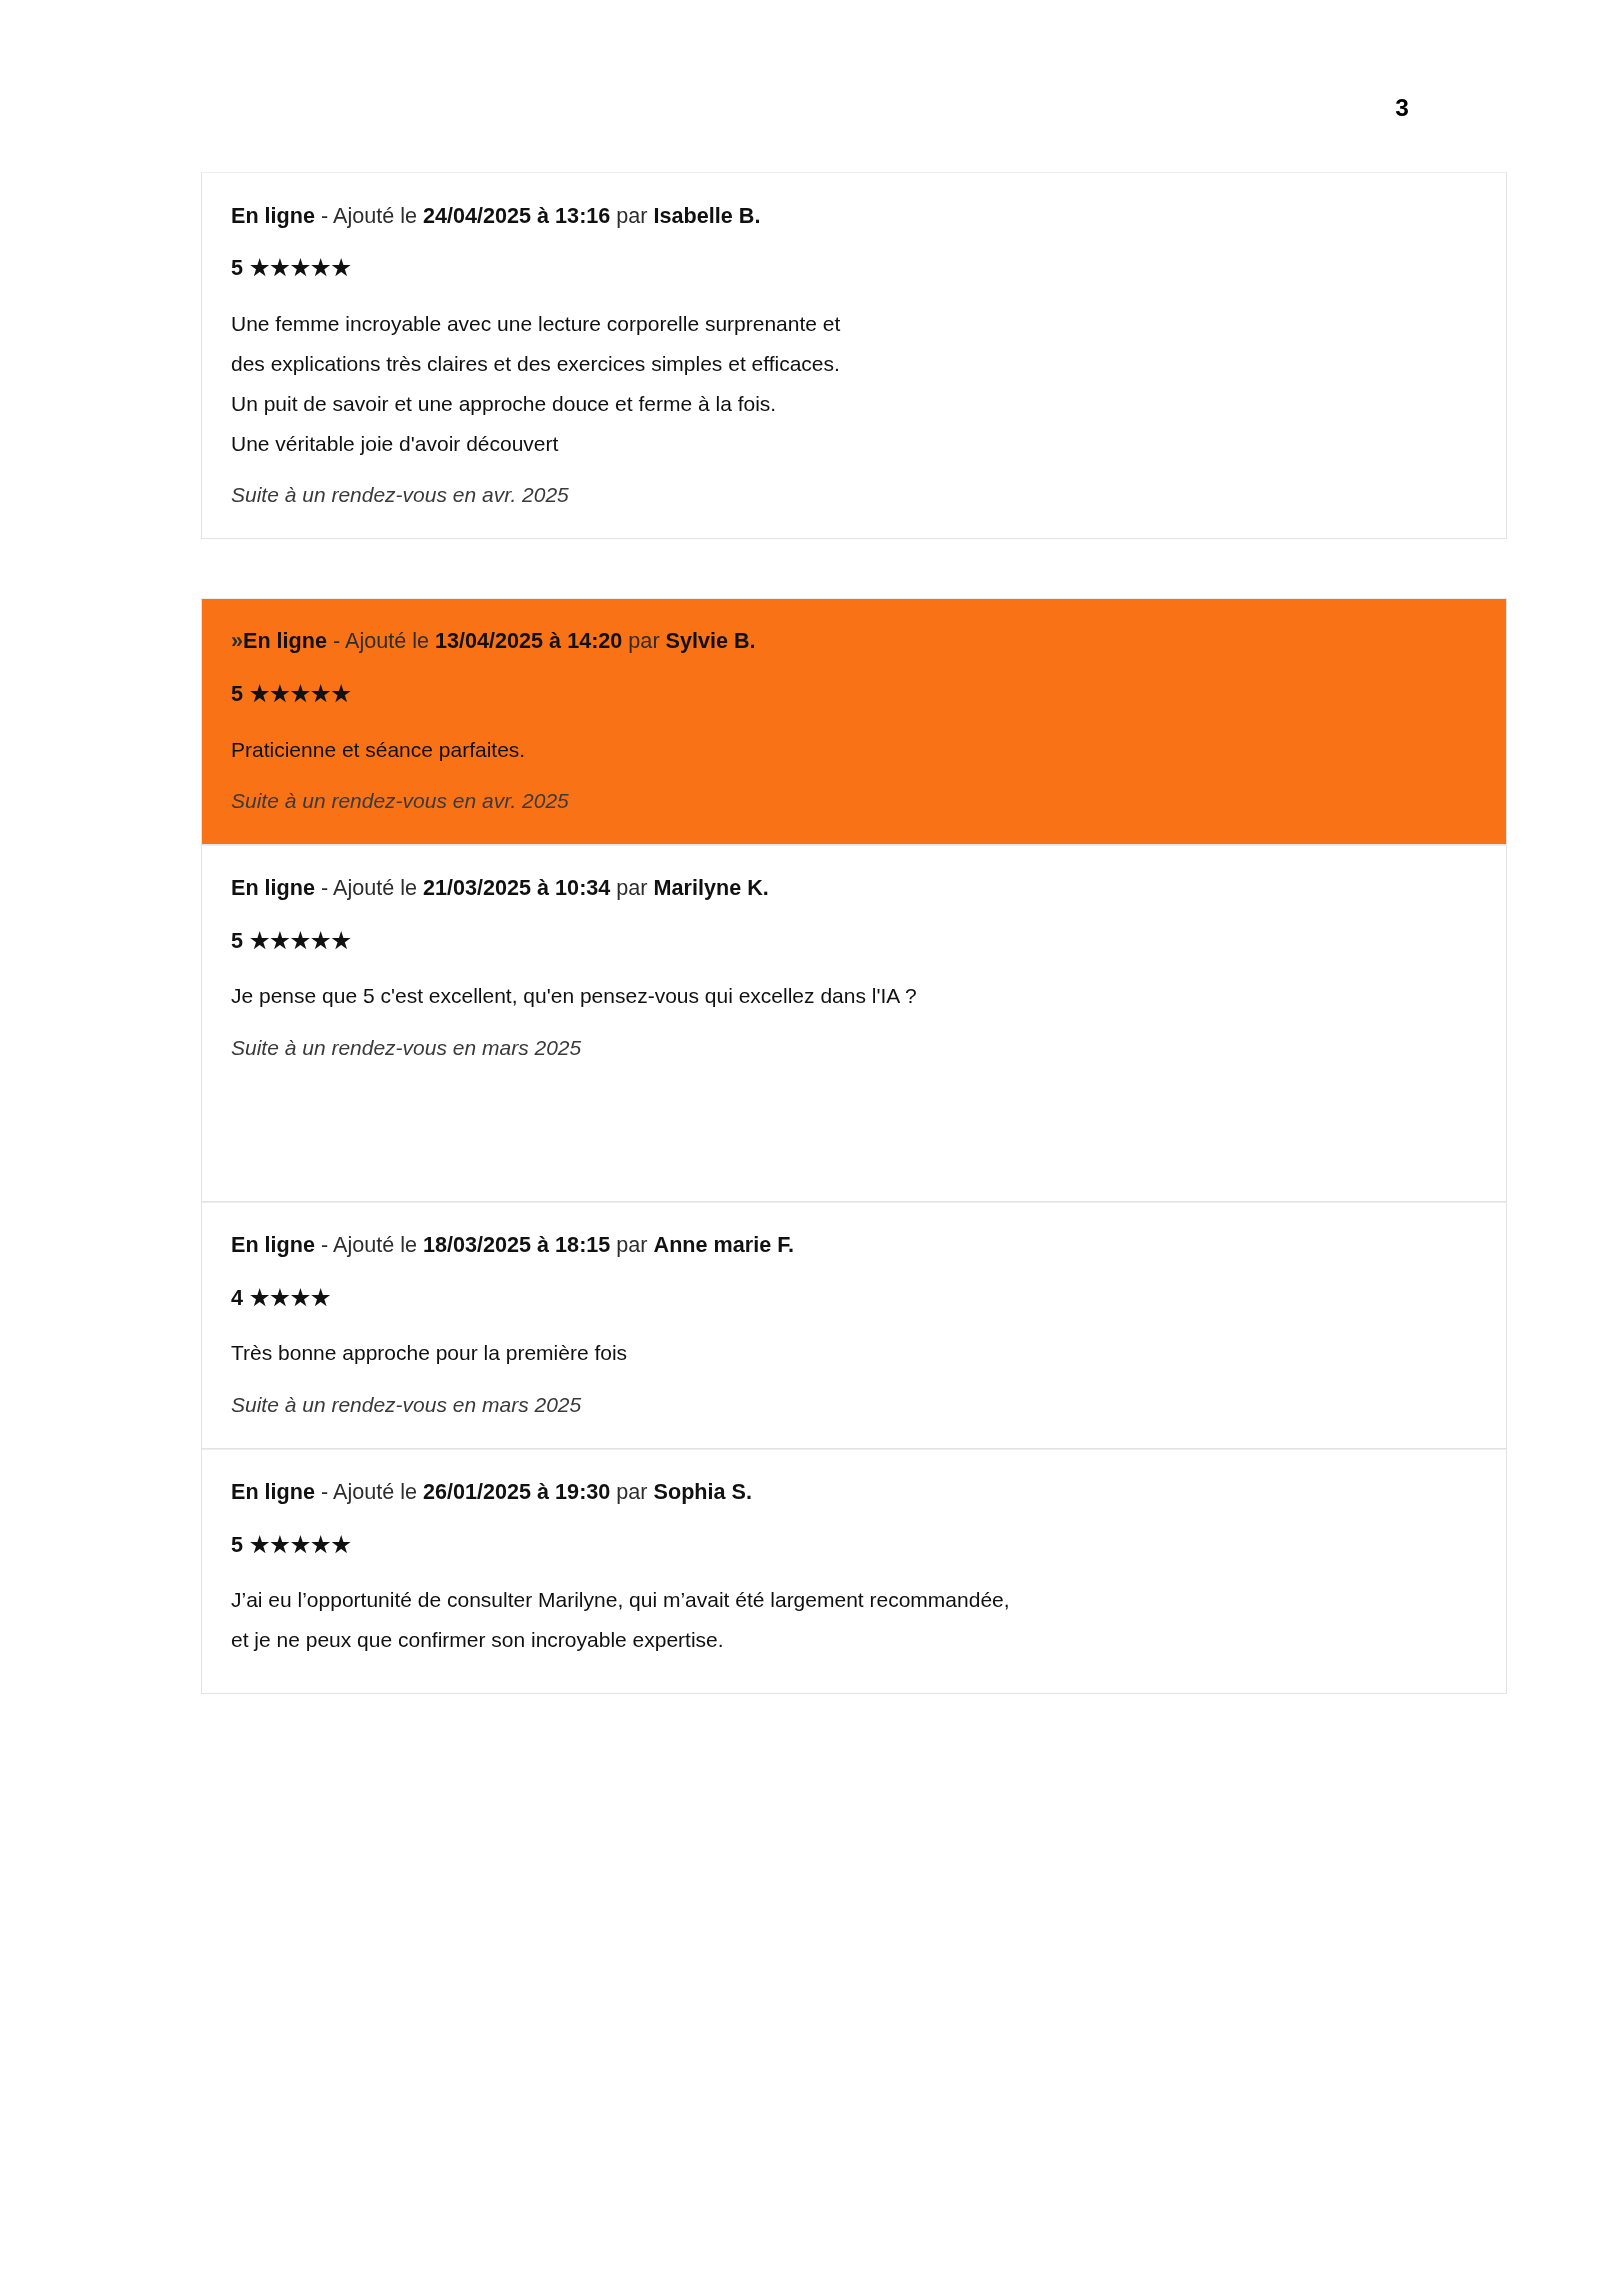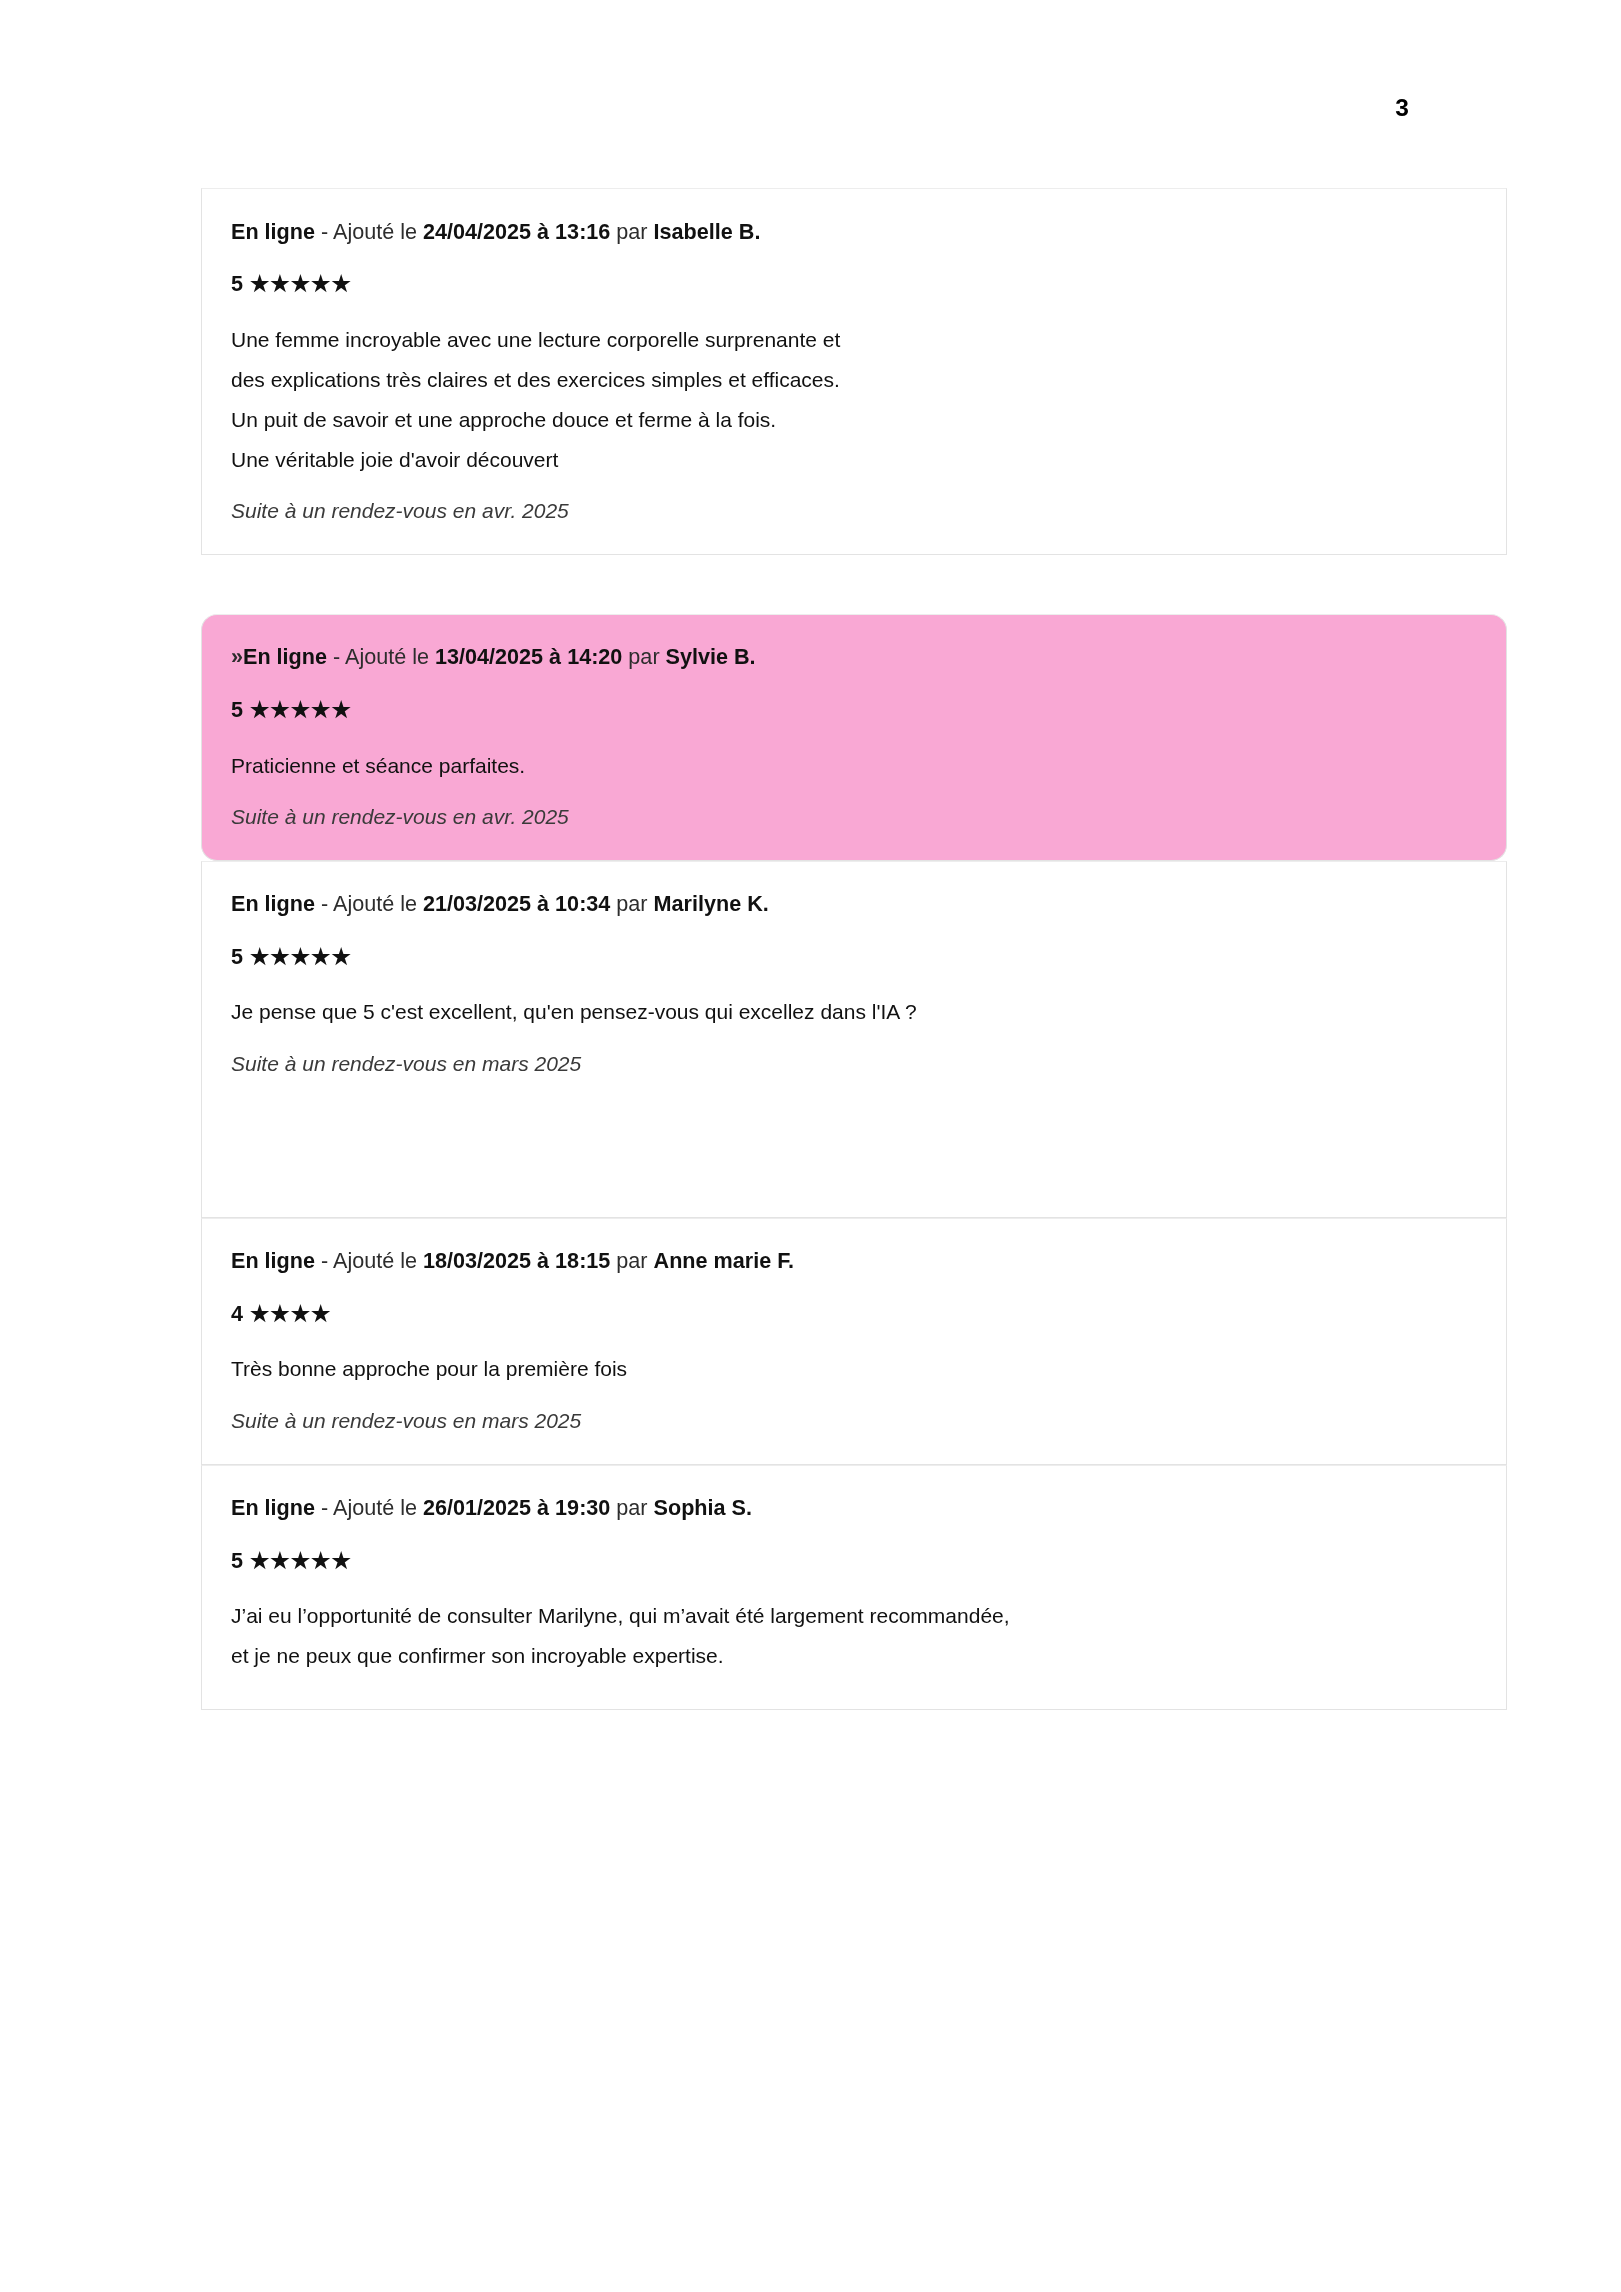--- a/index.html
+++ b/index.html
@@ -25,36 +25,35 @@
     position: absolute;
     top: 94px;
     right: 212px;
     font-size: 24.5px;
     font-weight: bold;
     color: #000;
     letter-spacing: 0;
   }
   .reviews {
     position: absolute;
-    top: 188px;
+    top: 172px;
     left: 188px;
     width: 1306px;
     padding-left: 13px;
   }
   .review-card {
     border: 1px solid #e3e3e3;
     border-top: 1px solid #ededed;
     background: #ffffff;
     box-sizing: border-box;
     padding: 25.5px 29px 25.5px 29px;
     position: relative;
   }
   .review-card.shade {
-    background: #f9a8d4;
-    border-radius: 16px;
+    background: #f97316;
   }
   .gap {
     height: 59px;
     background: #ffffff;
   }
   .review-header {
     font-size: 21.6px;
     line-height: 33px;
     color: #2d2d2d;
     margin-bottom: 21.6px;

